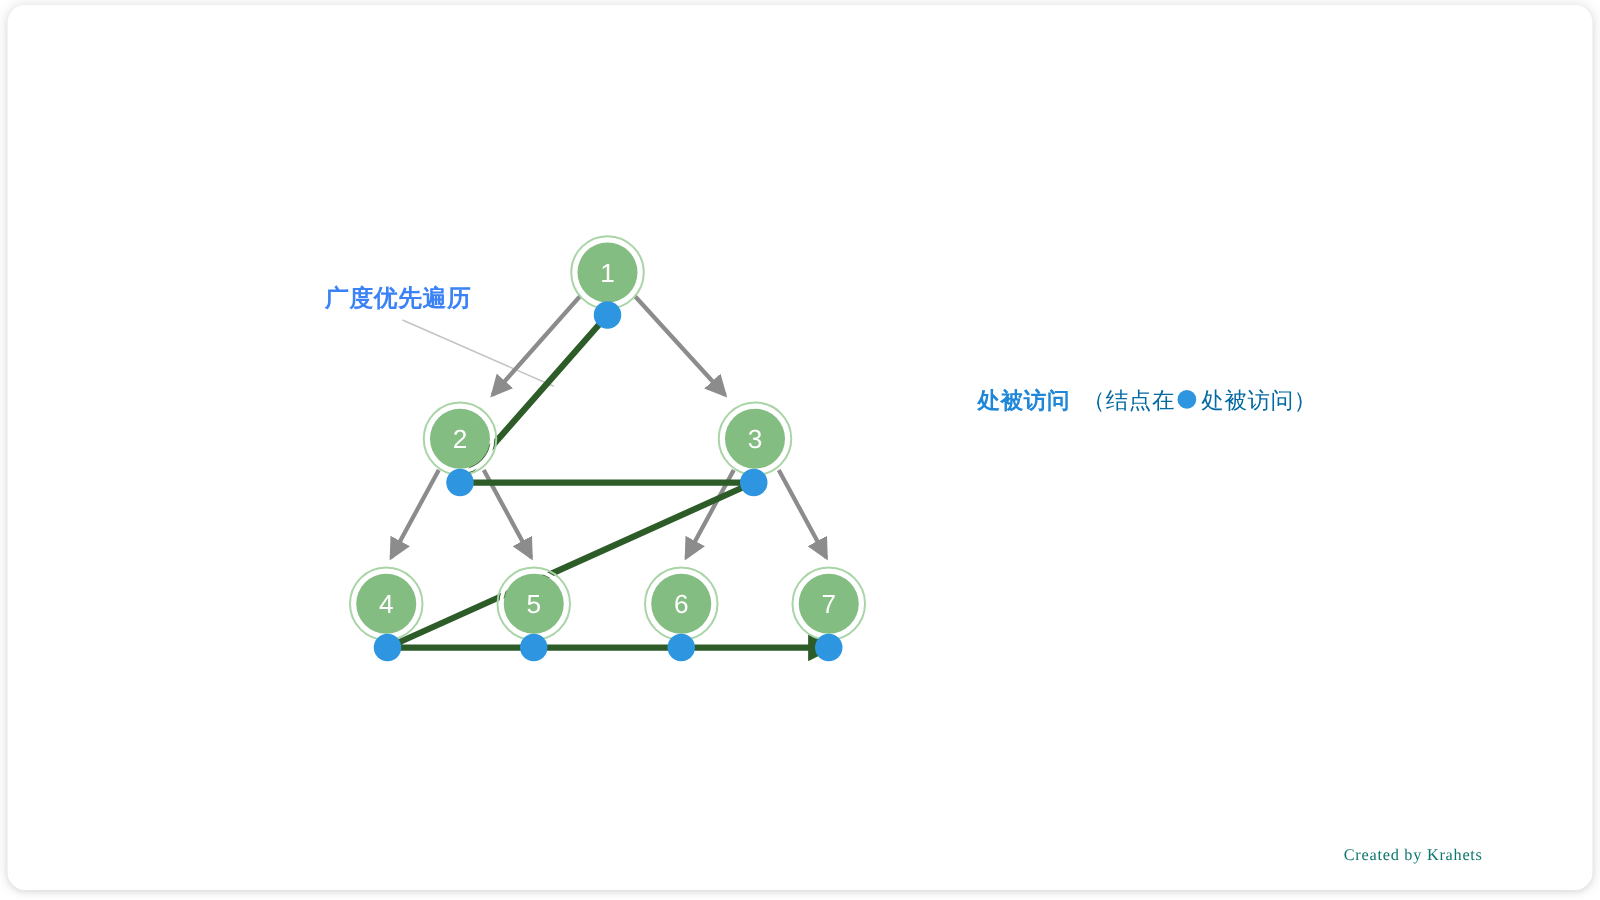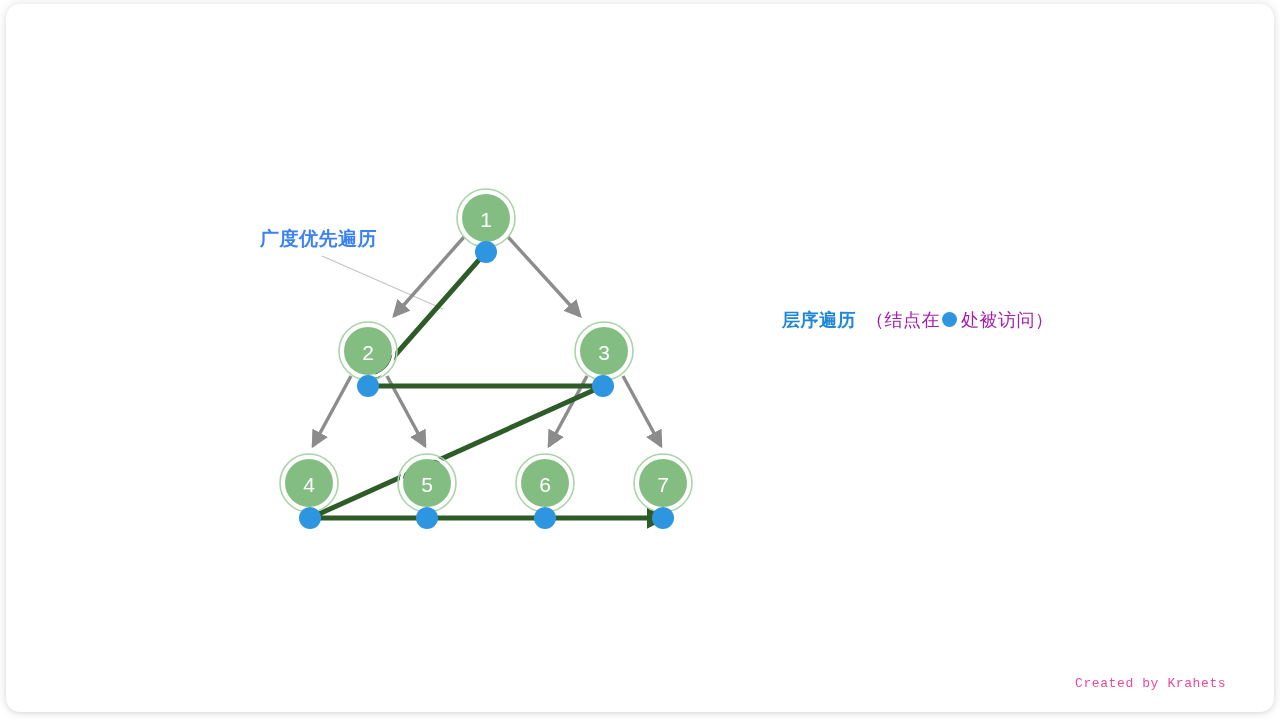--- a/index.html
+++ b/index.html
@@ -54,21 +54,21 @@
     position: absolute;
     white-space: nowrap;
     font-size: 18px;
   }
   .legend-title {
     color: #1f87d8;
     font-weight: bold;
     letter-spacing: 0.5px;
   }
   .legend-rest {
-    color: #a21caf;
+    color: #0369a1;
     font-weight: normal;
     margin-left: 10px;
     letter-spacing: 0.5px;
   }
   .legend-dot {
     display: inline-block;
     width: 15px;
     height: 15px;
     border-radius: 50%;
     background: #2e95e0;
@@ -78,23 +78,23 @@
   .sequence {
     position: absolute;
     font-family: "DejaVu Sans Mono", "Liberation Mono", monospace;
     font-size: 21px;
     color: #3c3c3c;
     letter-spacing: 2.5px;
     white-space: nowrap;
   }
   .credit {
     position: absolute;
-    font-family: Liberation Mono, monospace;
+    font-family: Liberation Serif, serif;
     font-size: 13px;
-    color: #ec4899;
+    color: #0f766e;
     letter-spacing: 0.6px;
     white-space: nowrap;
   }
 </style>
 </head>
 <body>
 
 <div id="card">
   <div id="stage">
 
@@ -182,20 +182,20 @@
         <circle cx="304" cy="514" r="11" fill="#2e95e0"></circle>
         <circle cx="421" cy="514" r="11" fill="#2e95e0"></circle>
         <circle cx="539" cy="514" r="11" fill="#2e95e0"></circle>
         <circle cx="657" cy="514" r="11" fill="#2e95e0"></circle>
       </g>
     </svg>
 
     <div class="bfs-label" style="left:254px; top:222px;">广度优先遍历</div>
 
     <div class="legend" style="left:776px; top:304px;">
-      <span class="legend-title">层序遍历</span><span class="legend-rest">（结点在</span><span class="legend-dot"></span><span class="legend-rest" style="margin-left:2px;">处被访问）</span>
+      <span class="legend-title">处被访问</span><span class="legend-rest">（结点在</span><span class="legend-dot"></span><span class="legend-rest" style="margin-left:2px;">处被访问）</span>
     </div>
 
 
     <div class="credit" style="left:1069px; top:672px;">Created by Krahets</div>
 
   </div>
 </div>
 
 </body></html>

